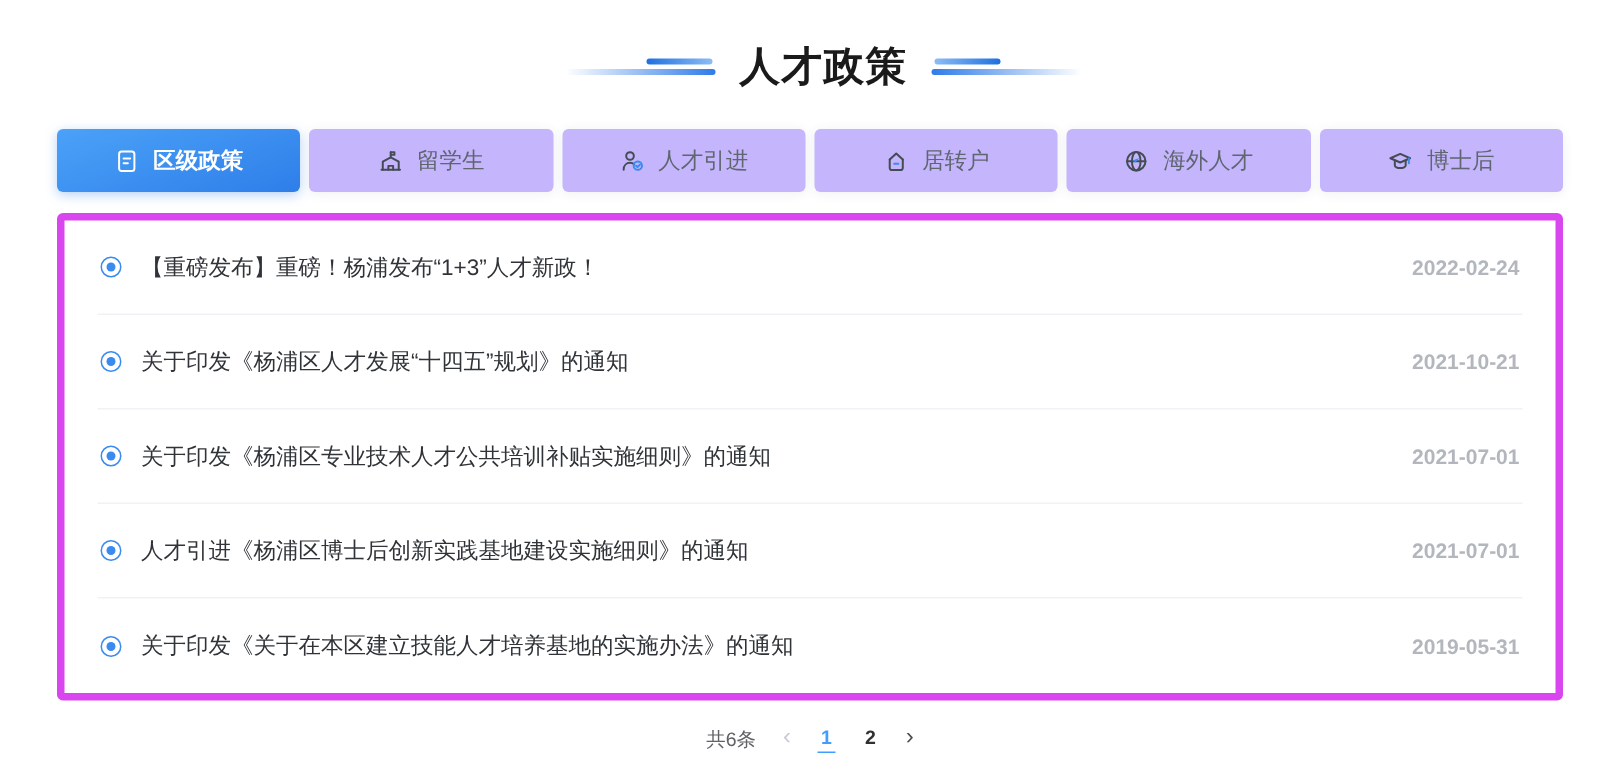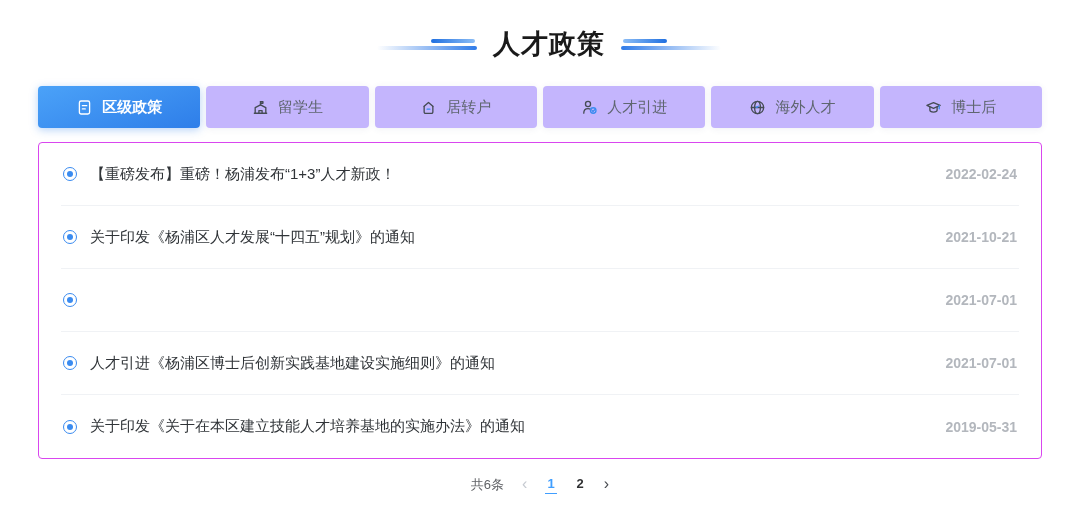--- a/index.html
+++ b/index.html
@@ -24,21 +24,21 @@
     font-size:15px; color:#5f6670; cursor:pointer; }
   .tab svg { width:17px; height:17px; color:#454b54; flex:none; }
   .tab.active { background:linear-gradient(160deg,#4ba2f8 0%,#2e7ee9 100%);
     color:#ffffff; font-weight:bold; box-shadow:0 2px 8px rgba(46,126,233,0.35); }
   .tab.active svg { color:#ffffff; }
   .tab svg * { fill:none; stroke:currentColor; stroke-width:1.25; stroke-linecap:round; stroke-linejoin:round; }
   .tab svg .accent { stroke:#3a8bf0; }
   .tab svg .accent-fill { fill:#3a8bf0; stroke:none; }
 
   
-  .card { margin:14px 38px 0; background:#ffffff; border:1px solid #d946ef; border-radius:4px; }
+  .card { margin:14px 38px 0; background:#ffffff; border:5px solid #d946ef; border-radius:4px; }
   .row { display:flex; align-items:center; height:63px; margin:0 22px; padding:0 2px;
     border-bottom:1px solid #f0f2f5; cursor:pointer; }
   .row:last-child { border-bottom:none;justify-content:flex-end; }
   .bullet { width:14px; height:14px; border:1.5px solid #3a8bf0; border-radius:50%;
     display:flex; align-items:center; justify-content:center; margin-right:13px; flex:none; }
   .bullet::after { content:""; width:6px; height:6px; border-radius:50%; background:#3a8bf0; }
   .row-title { font-size:15px; color:#303438; }
   .row-date { margin-left:auto; font-size:14px; color:#b3b7bd;font-weight:bold; }
 
   
@@ -80,34 +80,34 @@
       <path d="M3 13.4V8.2L8 5.6l5 2.6v5.2"></path>
       <path d="M2.2 13.4h11.6"></path>
       <path d="M8 5.6V2.4"></path>
       <path d="M8 2.4h2.3v1.6H8"></path>
       <path d="M6.5 13.4v-2.5h3v2.5"></path>
     </svg>
     <span>留学生</span>
   </div>
   <div class="tab">
     <svg viewBox="0 0 16 16">
-      <path d="M3.9 6.9L8 3.2l4.1 3.7"></path>
-      <path d="M3.9 6.9v5.4a1.2 1.2 0 0 0 1.2 1.2h5.8a1.2 1.2 0 0 0 1.2-1.2V6.9"></path>
-      <path class="accent" d="M6.7 9.6h2.6"></path>
-    </svg>
-    <span>居转户</span>
-  </div>
-  <div class="tab">
-    <svg viewBox="0 0 16 16">
       <circle cx="6.6" cy="4.7" r="2.4"></circle>
       <path d="M2.6 13.3c0-2.7 1.8-4.3 4-4.3 1 0 1.9.3 2.6.9"></path>
       <circle class="accent" cx="11.5" cy="10.8" r="2.6"></circle>
       <path class="accent" d="M10.4 10.8l.9.9 1.5-1.6"></path>
     </svg>
     <span>人才引进</span>
+  </div>
+  <div class="tab">
+    <svg viewBox="0 0 16 16">
+      <path d="M3.9 6.9L8 3.2l4.1 3.7"></path>
+      <path d="M3.9 6.9v5.4a1.2 1.2 0 0 0 1.2 1.2h5.8a1.2 1.2 0 0 0 1.2-1.2V6.9"></path>
+      <path class="accent" d="M6.7 9.6h2.6"></path>
+    </svg>
+    <span>居转户</span>
   </div>
   <div class="tab">
     <svg viewBox="0 0 16 16">
       <circle cx="8" cy="8" r="5.8"></circle>
       <ellipse cx="8" cy="8" rx="2.7" ry="5.8"></ellipse>
       <path d="M2.3 8h11.4"></path>
       <path class="accent-fill" d="M5.6 7.6l4.4-1.7-2.4 2.9z"></path>
     </svg>
     <span>海外人才</span>
   </div>
@@ -127,20 +127,21 @@
     <span class="row-title">【重磅发布】重磅！杨浦发布“1+3”人才新政！</span>
     <span class="row-date">2022-02-24</span>
   </div>
   <div class="row">
     <span class="bullet"></span>
     <span class="row-title">关于印发《杨浦区人才发展“十四五”规划》的通知</span>
     <span class="row-date">2021-10-21</span>
   </div>
   <div class="row">
     <span class="bullet"></span>
+    <span class="row-title">关于印发《杨浦区专业技术人才公共培训补贴实施细则》的通知</span>
     <span class="row-date">2021-07-01</span>
   </div>
   <div class="row">
     <span class="bullet"></span>
     <span class="row-title">人才引进《杨浦区博士后创新实践基地建设实施细则》的通知</span>
     <span class="row-date">2021-07-01</span>
   </div>
   <div class="row">
     <span class="bullet"></span>
     <span class="row-title">关于印发《关于在本区建立技能人才培养基地的实施办法》的通知</span>

